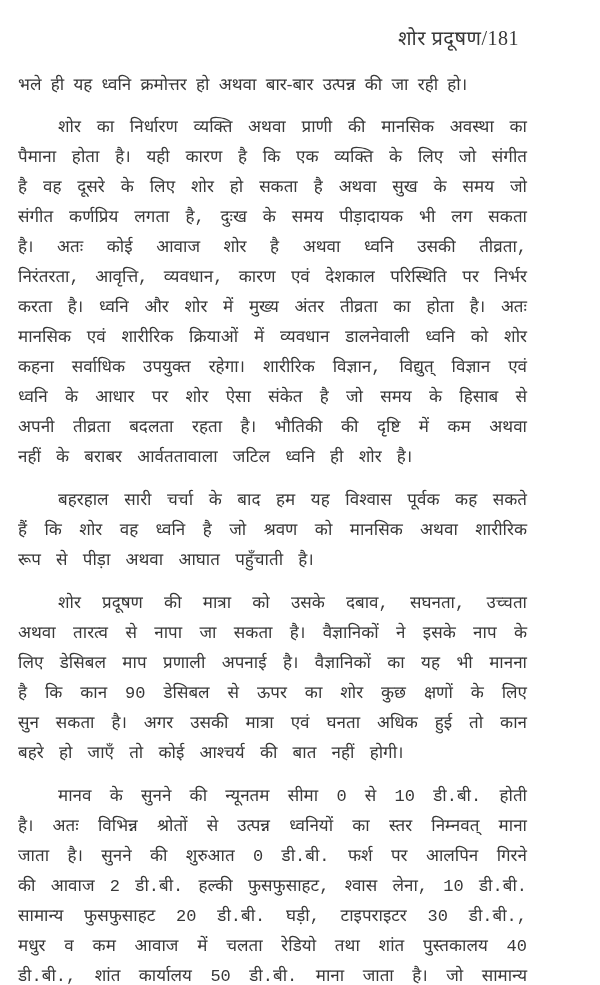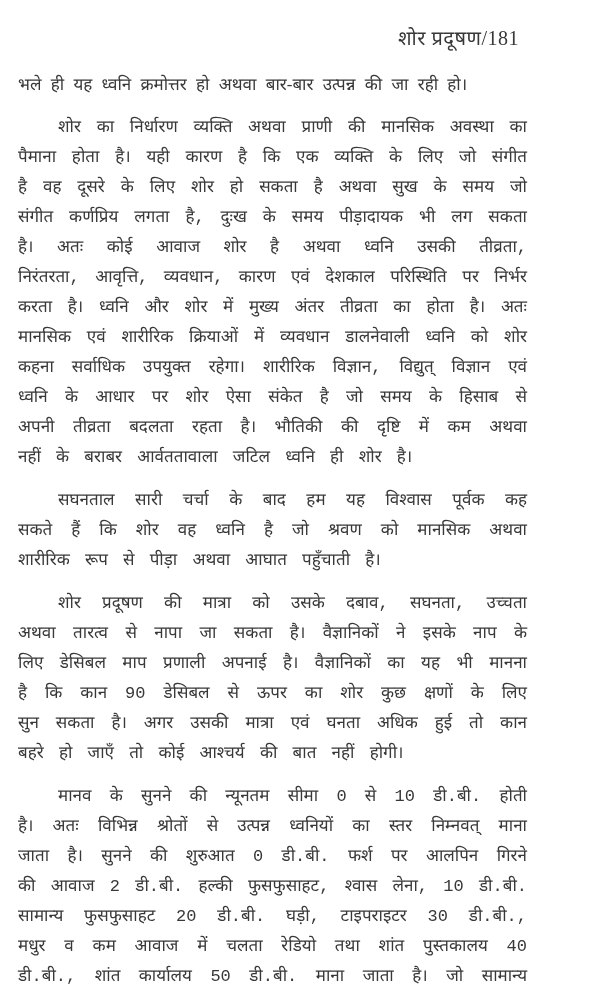--- a/index.html
+++ b/index.html
@@ -51,20 +51,20 @@
 <div class="page">
 
   <div class="page-header">शोर प्रदूषण/181</div>
 
   <div class="body-text">
 
     <p class="no-indent">भले ही यह ध्वनि क्रमोत्तर हो अथवा बार-बार उत्पन्न की जा रही हो।</p>
 
     <p class="indent">शोर का निर्धारण व्यक्ति अथवा प्राणी की मानसिक अवस्था का पैमाना होता है। यही कारण है कि एक व्यक्ति के लिए जो संगीत है वह दूसरे के लिए शोर हो सकता है अथवा सुख के समय जो संगीत कर्णप्रिय लगता है, दुःख के समय पीड़ादायक भी लग सकता है। अतः कोई आवाज शोर है अथवा ध्वनि उसकी तीव्रता, निरंतरता, आवृत्ति, व्यवधान, कारण एवं देशकाल परिस्थिति पर निर्भर करता है। ध्वनि और शोर में मुख्य अंतर तीव्रता का होता है। अतः मानसिक एवं शारीरिक क्रियाओं में व्यवधान डालनेवाली ध्वनि को शोर कहना सर्वाधिक उपयुक्त रहेगा। शारीरिक विज्ञान, विद्युत् विज्ञान एवं ध्वनि के आधार पर शोर ऐसा संकेत है जो समय के हिसाब से अपनी तीव्रता बदलता रहता है। भौतिकी की दृष्टि में कम अथवा नहीं के बराबर आर्वततावाला जटिल ध्वनि ही शोर है।</p>
 
-    <p class="indent">सघनताल सारी चर्चा के बाद हम यह विश्वास पूर्वक कह सकते हैं कि शोर वह ध्वनि है जो श्रवण को मानसिक अथवा शारीरिक रूप से पीड़ा अथवा आघात पहुँचाती है।</p>
+    <p class="indent">बहरहाल सारी चर्चा के बाद हम यह विश्वास पूर्वक कह सकते हैं कि शोर वह ध्वनि है जो श्रवण को मानसिक अथवा शारीरिक रूप से पीड़ा अथवा आघात पहुँचाती है।</p>
 
     <p class="indent">शोर प्रदूषण की मात्रा को उसके दबाव, सघनता, उच्चता अथवा तारत्व से नापा जा सकता है। वैज्ञानिकों ने इसके नाप के लिए डेसिबल माप प्रणाली अपनाई है। वैज्ञानिकों का यह भी मानना है कि कान 90 डेसिबल से ऊपर का शोर कुछ क्षणों के लिए सुन सकता है। अगर उसकी मात्रा एवं घनता अधिक हुई तो कान बहरे हो जाएँ तो कोई आश्चर्य की बात नहीं होगी।</p>
 
     <p class="indent">मानव के सुनने की न्यूनतम सीमा 0 से 10 डी.बी. होती है। अतः विभिन्न श्रोतों से उत्पन्न ध्वनियों का स्तर निम्नवत् माना जाता है। सुनने की शुरुआत 0 डी.बी. फर्श पर आलपिन गिरने की आवाज 2 डी.बी. हल्की फुसफुसाहट, श्वास लेना, 10 डी.बी. सामान्य फुसफुसाहट 20 डी.बी. घड़ी, टाइपराइटर 30 डी.बी., मधुर व कम आवाज में चलता रेडियो तथा शांत पुस्तकालय 40 डी.बी., शांत कार्यालय 50 डी.बी. माना जाता है। जो सामान्य वार्तालाप, गलियों का शोरगुल, टेलीफोन की घंटी, दफ्तर आदि स्तर</p>
 
   </div>
 </div>
 
 </body></html>

